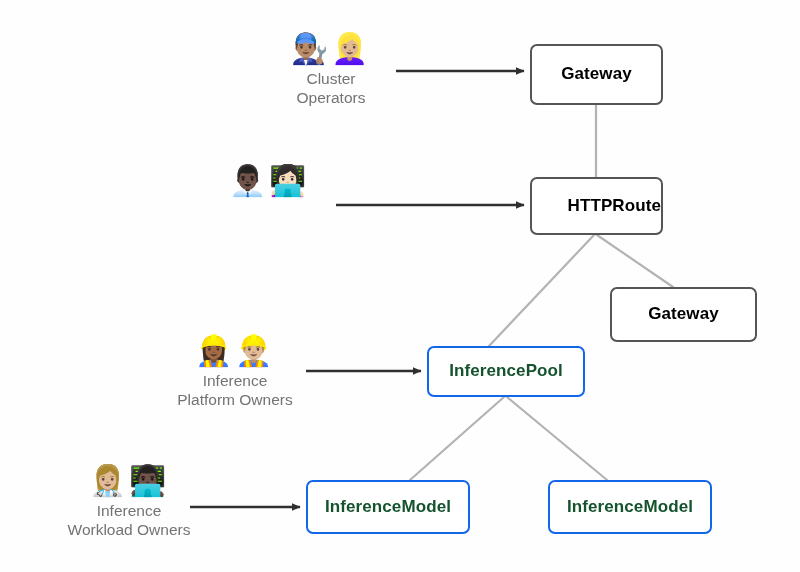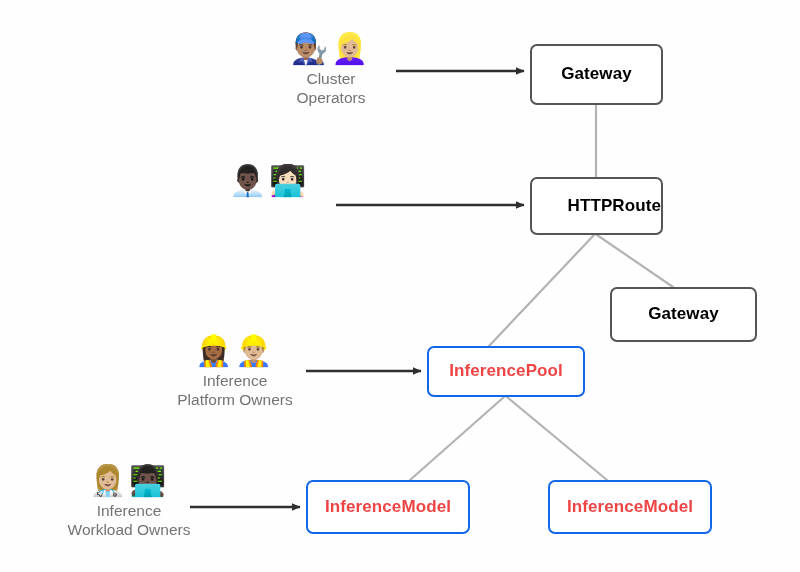--- a/index.html
+++ b/index.html
@@ -47,21 +47,21 @@
   .node.core {
     border: 2px solid #555555;
   }
   .node.core .node-label {
     color: #000000;
   }
   .node.ext {
     border: 2px solid #1266e8;
   }
   .node.ext .node-label {
-    color: #ef4444;
+    color: #14532d;
   }
 
   
   .persona {
     position: absolute;
     display: flex;
     flex-direction: column;
     align-items: center;
     width: 190px;
   }

